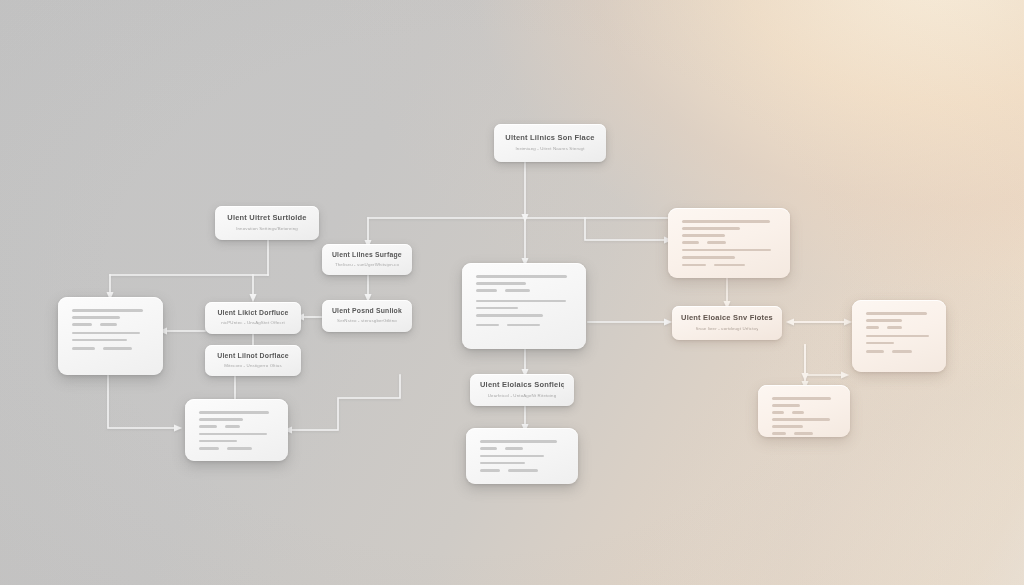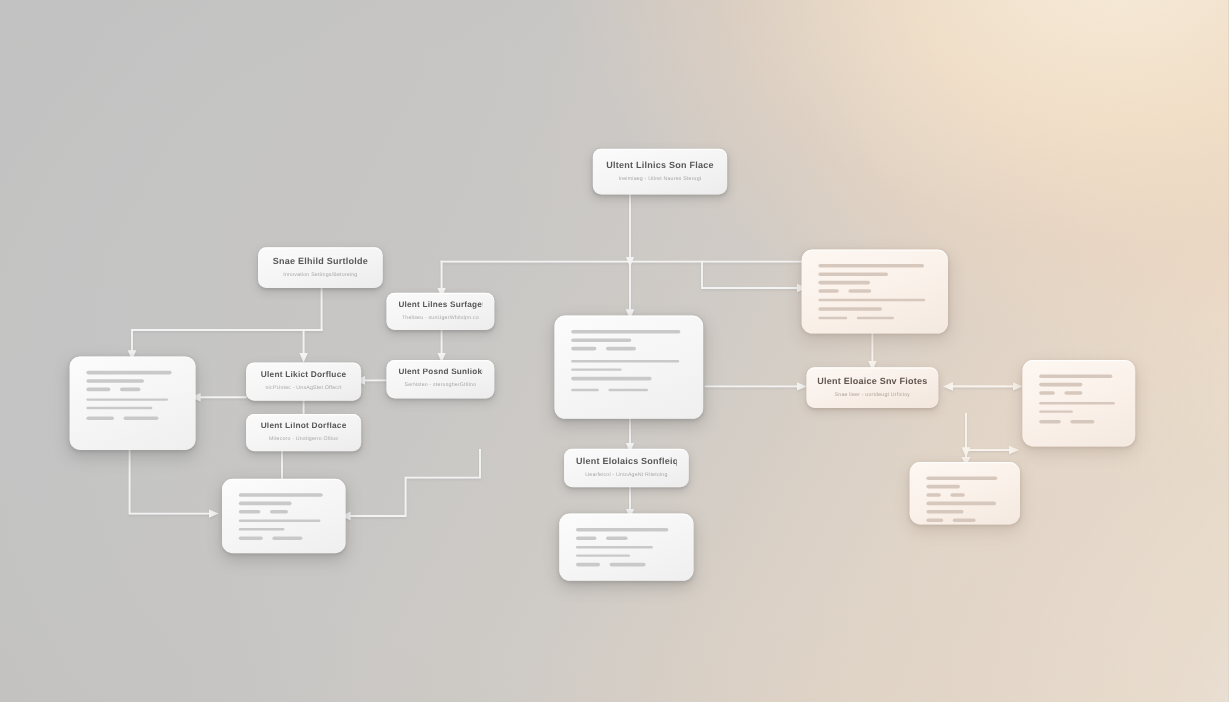--- a/index.html
+++ b/index.html
@@ -226,21 +226,21 @@
       <path d="M805,372 L805,385" marker-end="url(#ahw)"></path>
     </g>
   </svg>
 
   <div class="node pill" style="left:466px; top:124px; width:112px; height:38px;margin-left:28px;">
     <div class="pill-title">Ultent Lilnics Son Flace</div>
     <div class="pill-sub">Ineimiaeg - Uitret Naures Sterugt</div>
   </div>
 
   <div class="node pill" style="left:215px; top:206px; width:104px; height:34px;">
-    <div class="pill-title">Snae Elhild Surtlolde</div>
+    <div class="pill-title">Ulent Uitret Surtlolde</div>
     <div class="pill-sub">Innovation Settings/Betoreing</div>
   </div>
 
   <div class="node pill" style="left:322px; top:244px; width:90px; height:31px;">
     <div class="pill-title" style="font-size:6.8px">Ulent Lilnes Surfaget</div>
     <div class="pill-sub">Theliseu - sunUgerWhitsipn.co</div>
   </div>
 
   <div class="node pill" style="left:322px; top:300px; width:90px; height:32px;">
     <div class="pill-title" style="font-size:6.8px">Ulent Posnd Sunlioke</div>

